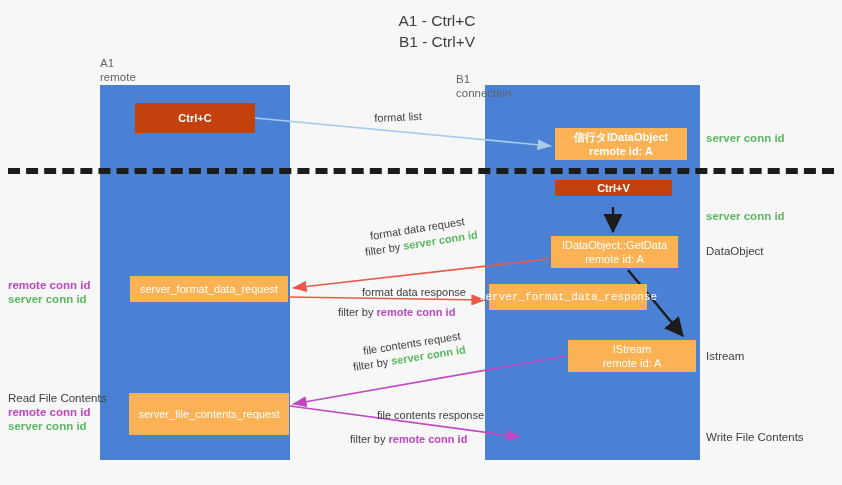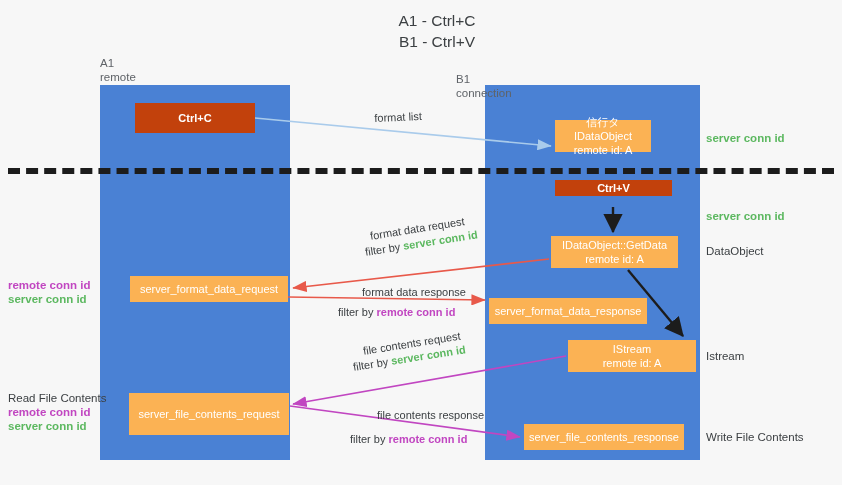--- a/index.html
+++ b/index.html
@@ -77,25 +77,25 @@
     box-sizing: border-box;
     white-space: pre-line;
     padding: 2px 4px;
   }
   .node.green  { background: #c2410c; font-weight: bold; }
   .node.orange { background: #fbb martial; }
   .node.orange { background: #fbb254; }
 
   
   #n-ctrlc      { left: 135px; top: 103px; width: 120px; height: 30px; }
-  #n-idataobj   { left: 555px; top: 120px; width: 96px; height: 32px; }
+  #n-idataobj   { left: 555px; top: 128px; width: 132px; height: 32px; font-weight: bold; }
   #n-ctrlv      { left: 555px; top: 180px; width: 117px; height: 16px; }
   #n-getdata    { left: 551px; top: 236px; width: 127px; height: 32px; }
   #n-fmtreq     { left: 130px; top: 276px; width: 158px; height: 26px; }
-  #n-fmtresp    { left: 489px; top: 298px; width: 158px; height: 26px; }
+  #n-fmtresp    { left: 489px; top: 284px; width: 158px; height: 26px; font-family: Liberation Mono, monospace; }
   #n-istream    { left: 568px; top: 340px; width: 128px; height: 32px; }
   #n-filereq    { left: 129px; top: 393px; width: 160px; height: 42px; }
   #n-fileresp   { left: 524px; top: 424px; width: 160px; height: 26px; }
 
   
   .side-label {
     position: absolute;
     font-size: 11.5px;
     line-height: 15px;
     white-space: pre-line;
@@ -206,21 +206,20 @@
   <div class="node orange" id="n-idataobj">信行タIDataObject
 remote id: A</div>
   <div class="node green" id="n-ctrlv">Ctrl+V</div>
   <div class="node orange" id="n-getdata">IDataObject::GetData
 remote id: A</div>
   <div class="node orange" id="n-fmtreq">server_format_data_request</div>
   <div class="node orange" id="n-fmtresp">server_format_data_response</div>
   <div class="node orange" id="n-istream">IStream
 remote id: A</div>
   <div class="node orange" id="n-filereq">server_file_contents_request</div>
-  <div class="node orange" id="n-fileresp">server_file_contents_response</div>
 
   <div class="side-label green" id="lbl-serverconn-1">server conn id</div>
   <div class="side-label green" id="lbl-serverconn-2">server conn id</div>
   <div class="side-label plain" id="lbl-dataobject">DataObject</div>
   <div class="side-label plain" id="lbl-istream">Istream</div>
   <div class="side-label plain" id="lbl-writefile">Write File Contents</div>
 
   <div class="left-stack" id="left-mid">
     <div class="remote">remote conn id</div>
     <div class="server">server conn id</div>

